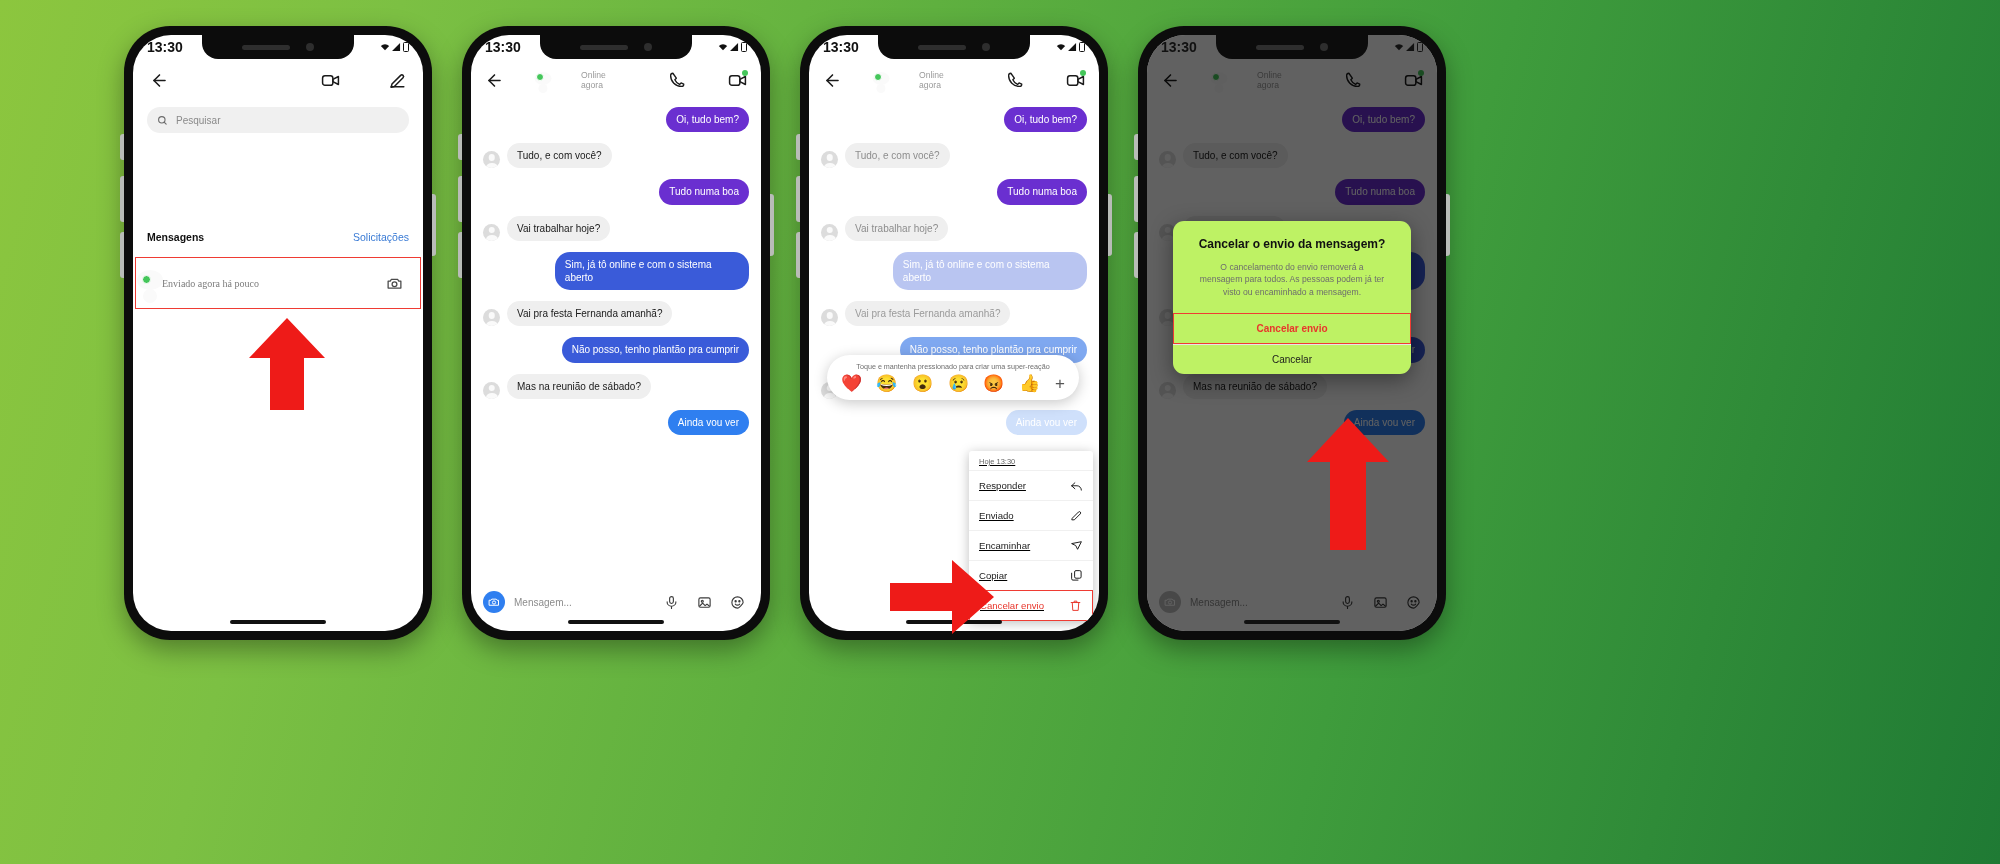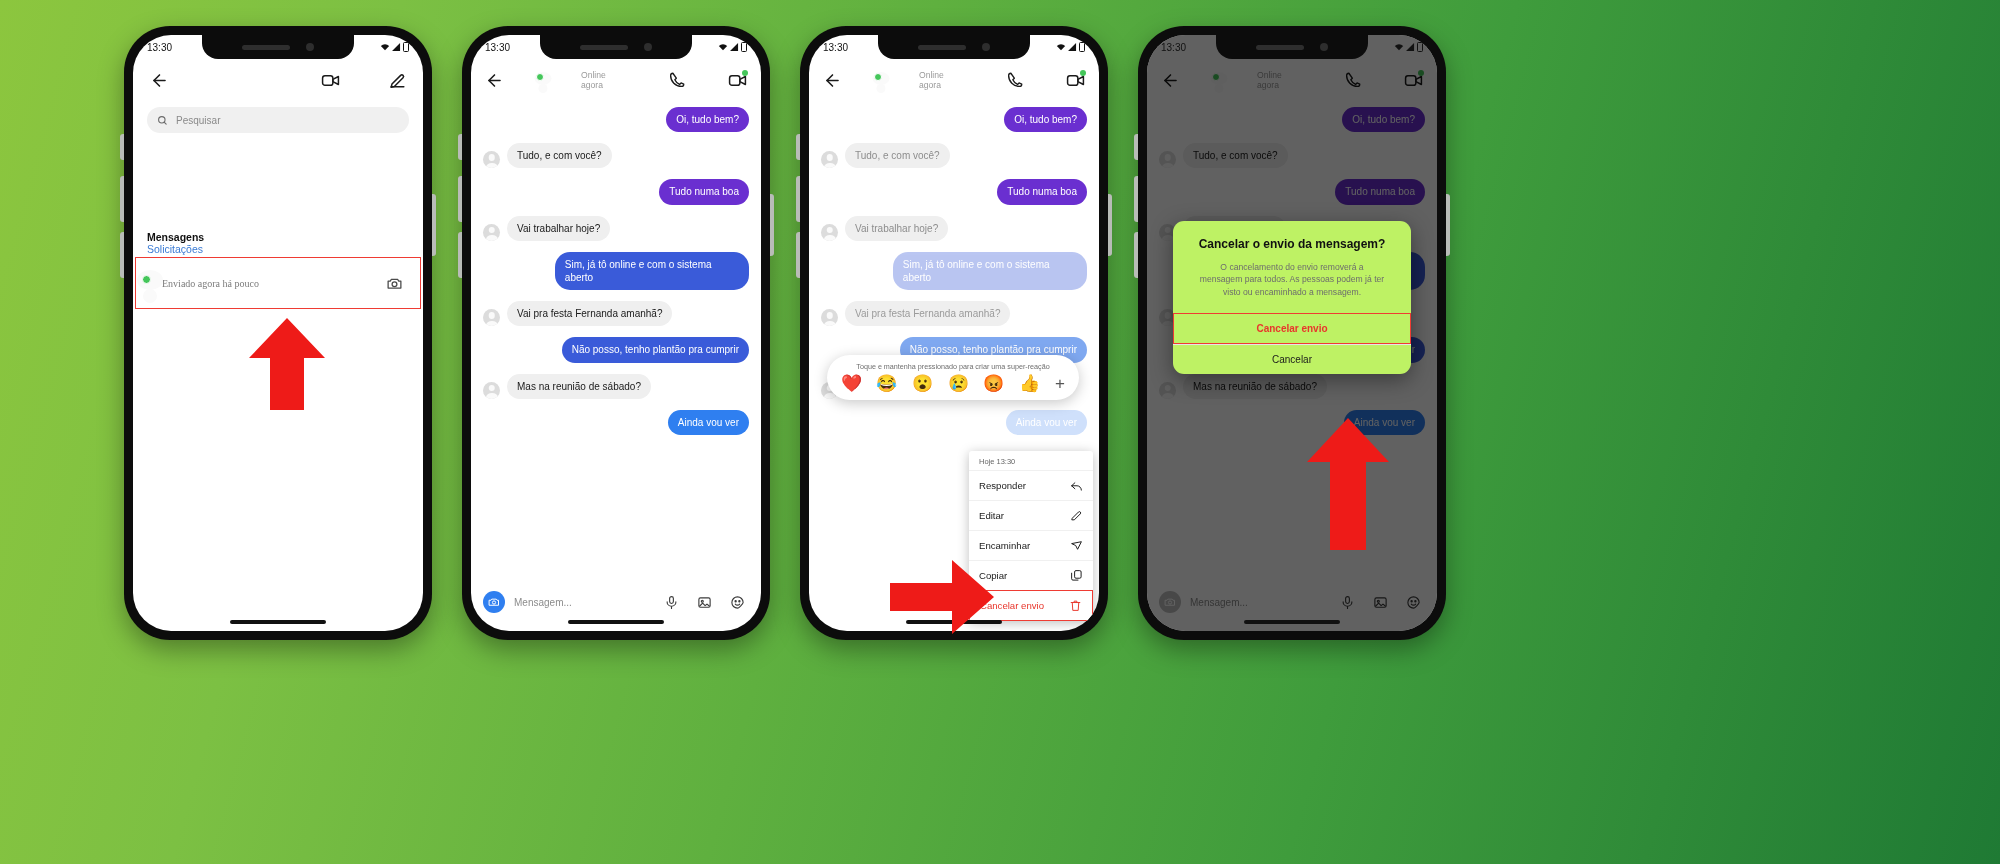--- a/index.html
+++ b/index.html
@@ -31,21 +31,21 @@
     position:absolute; top:0; left:50%; transform:translateX(-50%);
     width:152px; height:24px; background:#0c0c0c; border-radius:0 0 16px 16px;
     display:flex; align-items:center; justify-content:center; gap:16px; z-index:30;
   }
   .notch .speaker { width:48px; height:5px; background:#2e2e2e; border-radius:4px; }
   .notch .cam { width:8px; height:8px; background:#2e2e2e; border-radius:50%; }
 
   .statusbar {
     position:absolute; top:0; left:0; right:0; height:24px; z-index:25;
     display:flex; align-items:center; justify-content:space-between;
-    padding:0 14px; font-size:10px; color:#111; font-weight:400;
+    padding:0 14px; font-size:14px; color:#111; font-weight:700;
   }
   .statusbar .right { display:flex; align-items:center; gap:2px; }
   .ic-wifi, .ic-sig, .ic-bat { display:inline-block; }
   .ic-wifi { width:10px; height:8px; }
   .ic-sig  { width:9px;  height:8px; }
   .ic-bat  { width:6px;  height:10px; border:1px solid #111; border-radius:1.5px; position:relative; }
   .ic-bat:after{ content:""; position:absolute; top:-2px; left:1.5px; width:3px; height:1.5px; background:#111; border-radius:1px;}
 
   .homebar { position:absolute; bottom:7px; left:50%; transform:translateX(-50%);
     width:96px; height:4px; background:#111; border-radius:3px; z-index:26; }
@@ -72,21 +72,21 @@
      background:#44c65a; border:1.5px solid #fff; right:-1px; bottom:-1px; z-index:2;}
   .avatar-wrap { position:relative; display:inline-block; flex:none; }
 
   
   .search {
     position:absolute; top:72px; left:14px; right:14px; height:26px;
     background:#f0f0f0; border-radius:13px; display:flex; align-items:center;
     gap:8px; padding:0 10px; font-size:10px; color:#8a8a8a;
   }
   .sec-head { position:absolute; left:14px; right:14px; top:196px;
-    display:flex; align-items:flex-start; justify-content:space-between;flex-direction:column; }
+    display:flex; align-items:flex-end; justify-content:space-between; }
   .sec-head .t { font-size:10.5px; font-weight:bold; color:#111; }
   .sec-head .a { font-size:10.5px; color:#3a7bd5; font-weight:500; }
 
   .thread {
     position:absolute; left:2px; right:2px; top:222px; height:52px;
     display:flex; align-items:center; gap:12px; padding:0 14px;
     border:1.6px solid #ef3b33; background:#fff;
   }
   .thread .txt { font-size:10px; color:#7b7b7b; flex:1;font-family:Liberation Serif, serif; }
 
@@ -114,21 +114,21 @@
     background:#fff; border-radius:24px; box-shadow:0 3px 14px rgba(0,0,0,.22);
     padding:6px 6px 8px; z-index:18;
   }
   .react-pop .hint { font-size:7.2px; color:#6e6e6e; text-align:center; line-height:1.25; padding:1px 18px 4px; }
   .react-pop .emos { display:flex; align-items:center; justify-content:space-between; padding:0 8px; }
   .react-pop .emos span { font-size:17px; line-height:1; }
   .react-pop .emos .plus { font-size:17px; color:#555; font-weight:300; }
 
   .ctx-menu {
     position:absolute; right:6px; bottom:10px; width:124px; background:#fff;
-    border-radius:3px; box-shadow:0 2px 12px rgba(0,0,0,.26); z-index:20; overflow:hidden;
+    border-radius:3px; box-shadow:0 2px 12px rgba(0,0,0,.26); z-index:20; overflow:hidden;text-decoration:underline;
   }
   .ctx-menu .stamp { font-size:7.5px; color:#666; padding:6px 10px 4px; }
   .ctx-item {
     display:flex; align-items:center; justify-content:space-between;
     padding:8px 10px; font-size:9.6px; color:#1b1b1b; border-top:1px solid #f0f0f0;
   }
   .ctx-item.danger { color:#e8362c; border:1.6px solid #ef3b33; }
 
   
   .scrim { position:absolute; inset:0; background:rgba(0,0,0,.62); z-index:15; }
@@ -460,21 +460,21 @@
       <div class="ctx-menu">
         <div class="stamp">Hoje 13:30</div>
         <div class="ctx-item">
           <span>Responder</span>
           <svg width="13" height="13" viewBox="0 0 24 24" fill="none" stroke="#1b1b1b" stroke-width="1.8" stroke-linecap="round" stroke-linejoin="round">
               <path d="M9 7 3 12.5 9 18"></path>
               <path d="M3 12.5h10a8 8 0 0 1 8 8"></path>
             </svg>
         </div>
         <div class="ctx-item">
-          <span>Editar</span>
+          <span>Enviado</span>
           <svg width="13" height="13" viewBox="0 0 24 24" fill="none" stroke="#1b1b1b" stroke-width="1.8" stroke-linecap="round" stroke-linejoin="round">
               <path d="M4 20h4l11-11a2.4 2.4 0 0 0-3.4-3.4L4.6 16.6z"></path>
             </svg>
         </div>
         <div class="ctx-item">
           <span>Encaminhar</span>
           <svg width="13" height="13" viewBox="0 0 24 24" fill="none" stroke="#1b1b1b" stroke-width="1.8" stroke-linejoin="round">
               <path d="M21 5 3 8.5l7.5 3.5L14 19z"></path>
             </svg>
         </div>

